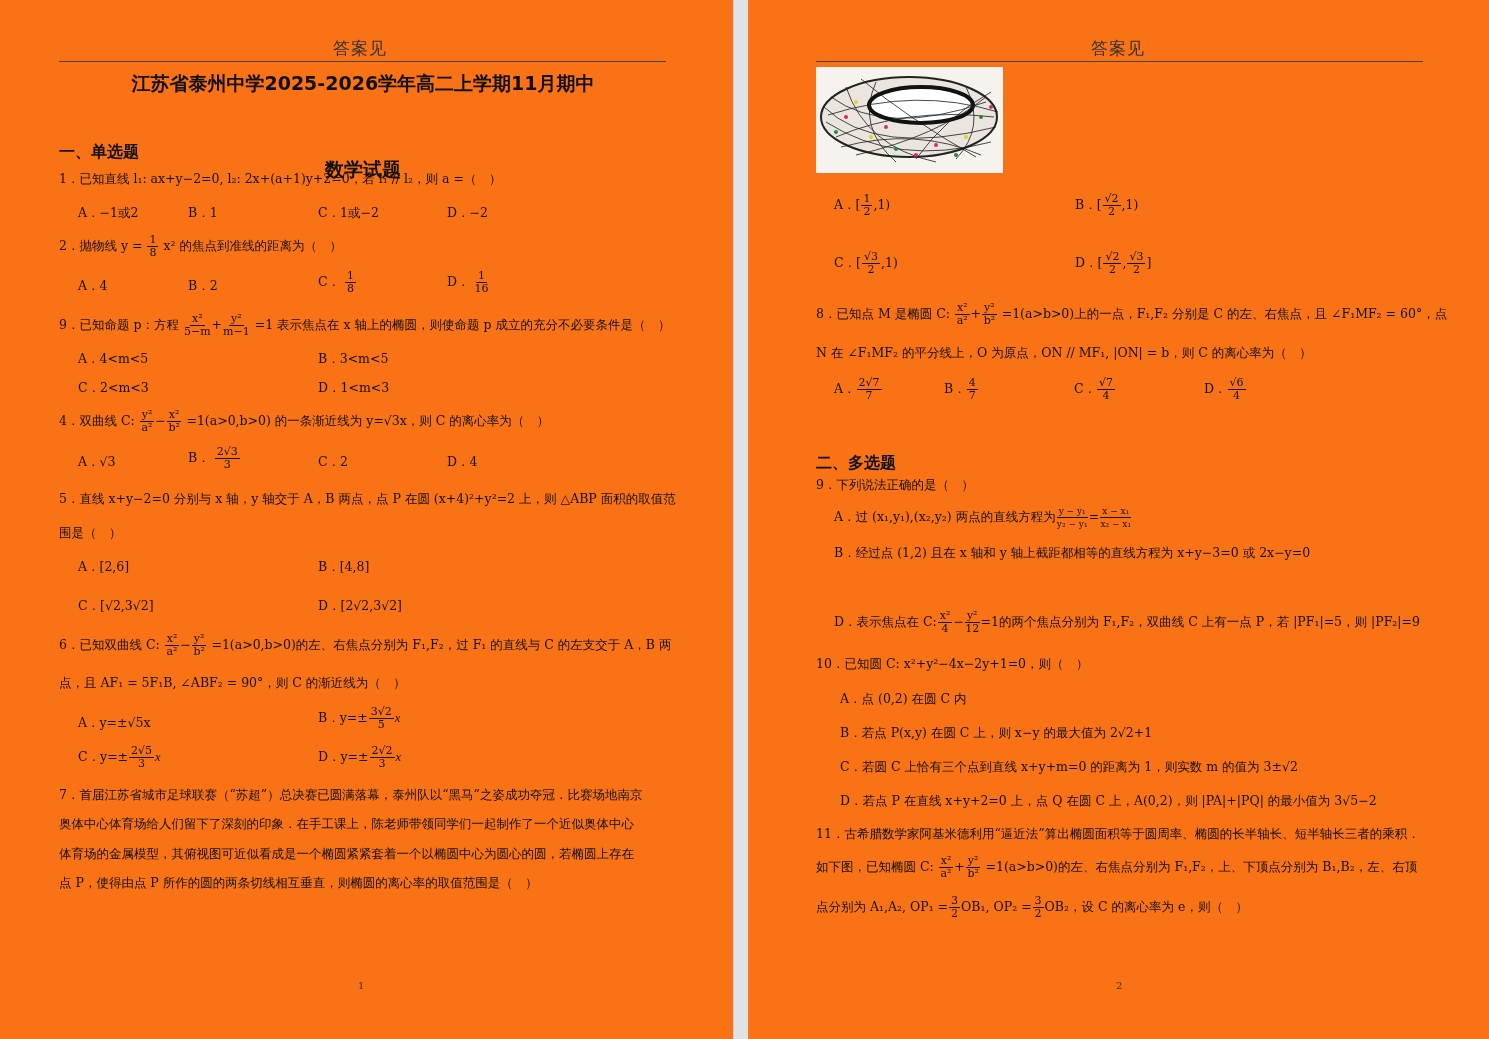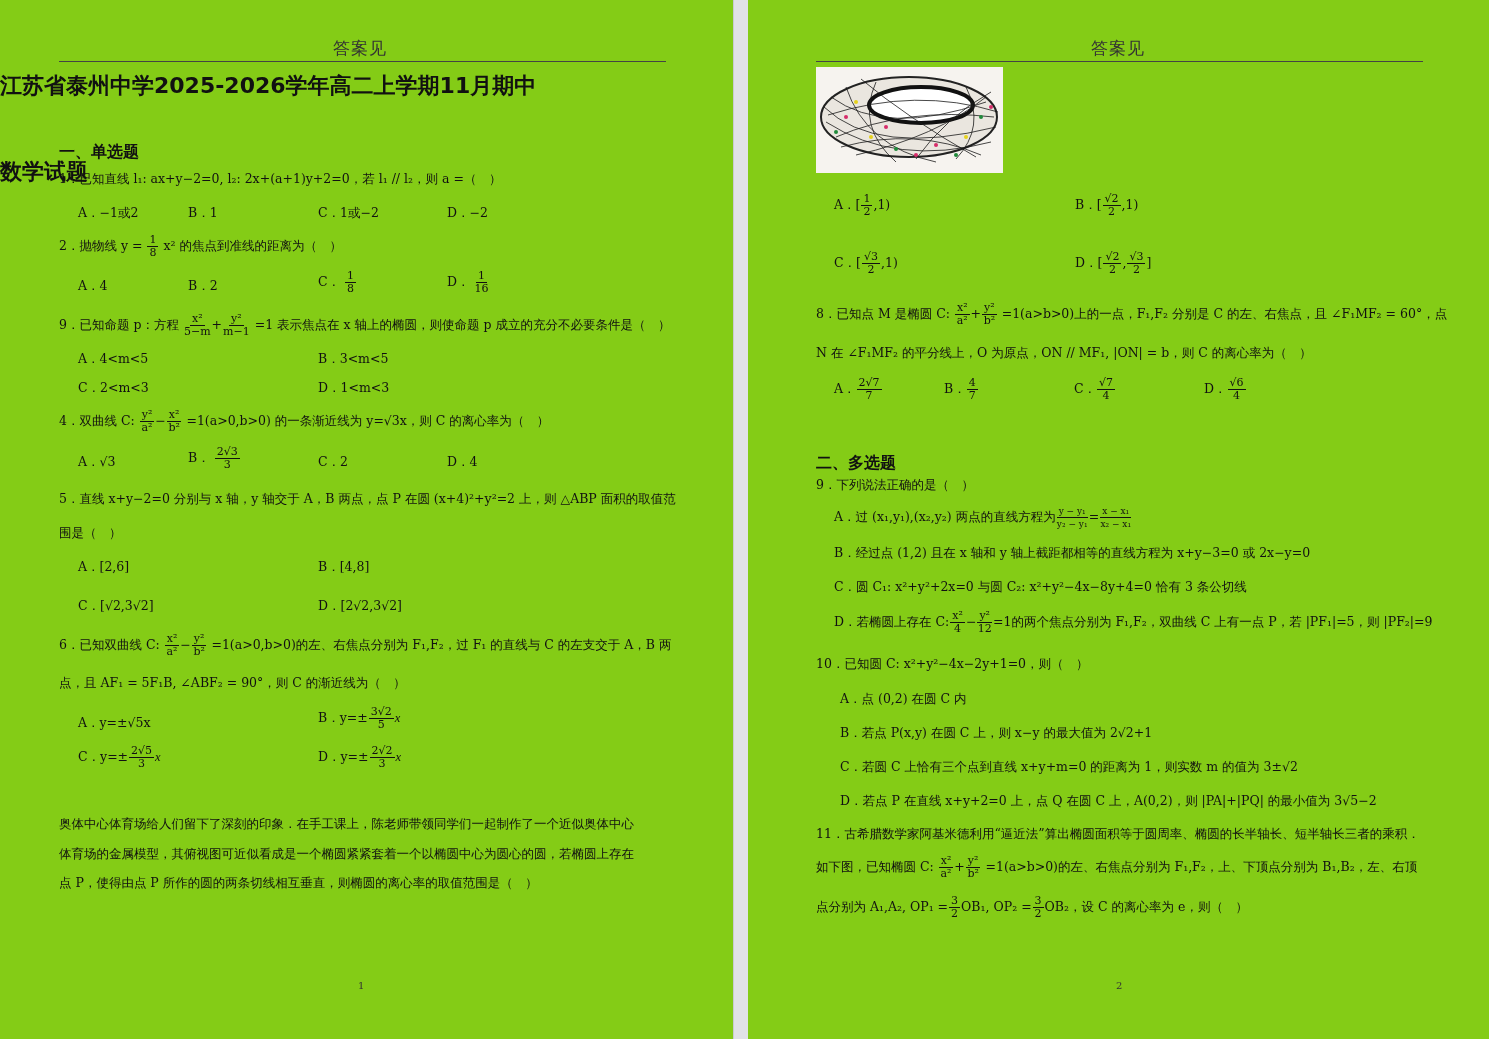--- a/index.html
+++ b/index.html
@@ -2,29 +2,29 @@
 <html><head>
 <meta charset="utf-8">
 <style>
   html, body { margin:0; padding:0; }
   body {
     width:1489px; height:1039px; overflow:hidden; background:#e1e2e6;
     font-family:"DejaVu Serif","Liberation Serif",serif; color:#111;
     position:relative;
   }
   .page {
-    position:absolute; top:0; height:1039px; background:#84cc16;
+    position:absolute; top:0; height:1039px; background:#f97316;
   }
   #page1 { left:0; width:733px; }
   #page2 { left:748px; width:741px; }
   .gutter-line { position:absolute; top:0; width:1px; height:1039px; background:#c9cbd0; }
 
   .hdr { position:absolute; font-size:17px; color:#333; letter-spacing:1px; }
   .hdr-rule { position:absolute; height:1px; background:#444; }
-  .title { position:absolute; width:100%; font-weight:bold; font-size:22px; font-family:"DejaVu Sans","Liberation Sans",sans-serif; }
+  .title { position:absolute; width:100%; text-align:center; font-weight:bold; font-size:19px; font-family:"DejaVu Sans","Liberation Sans",sans-serif; }
   .sec { position:absolute; font-weight:bold; font-size:16px; font-family:"DejaVu Sans","Liberation Sans",sans-serif; }
   .q { position:absolute; font-size:12.5px; line-height:29px; white-space:nowrap; }
   .opt { position:absolute; font-size:12.5px; white-space:nowrap; }
   .m { font-family:"Liberation Serif","DejaVu Serif",serif; font-style:italic; }
   .frac { display:inline-flex; flex-direction:column; align-items:center; vertical-align:middle; font-size:11px; line-height:12px; margin:0 1px; }
   .frac .num { border-bottom:1px solid #111; padding:0 2px; }
   .pnum { position:absolute; font-size:10px; color:#333; }
   .figure { position:absolute; left:68px; top:67px; width:187px; height:106px; background:#f6f3ef; overflow:hidden; }
 </style>
 </head>
@@ -140,20 +140,21 @@
         <span>3</span>
       </span><span class="m">x</span>
   </div>
   <div class="opt" style="left:318px;top:745px;">
     <span>D．y=±</span><span class="frac">
         <span class="num">2√2</span>
         <span>3</span>
       </span><span class="m">x</span>
   </div>
 
+  <div class="q" style="left:59px;top:780px;">7．首届江苏省城市足球联赛（“苏超”）总决赛已圆满落幕，泰州队以“黑马”之姿成功夺冠．比赛场地南京</div>
   <div class="q" style="left:59px;top:809px;">奥体中心体育场给人们留下了深刻的印象．在手工课上，陈老师带领同学们一起制作了一个近似奥体中心</div>
   <div class="q" style="left:59px;top:839px;">体育场的金属模型，其俯视图可近似看成是一个椭圆紧紧套着一个以椭圆中心为圆心的圆，若椭圆上存在</div>
   <div class="q" style="left:59px;top:868px;">点 P，使得由点 P 所作的圆的两条切线相互垂直，则椭圆的离心率的取值范围是（　）</div>
 
   <div class="pnum" style="left:358px;top:980px;">1</div>
 </div>
 
 <div class="gutter-line" style="left:733px;"></div>
 <div class="gutter-line" style="left:748px;"></div>
 
@@ -267,23 +268,22 @@
   <div class="opt" style="left:86px;top:505px;">
     <span>A．过 (x₁,y₁),(x₂,y₂) 两点的直线方程为</span><span class="frac" style="font-size:9px;">
         <span class="num">y − y₁</span>
         <span>y₂ − y₁</span>
       </span>=<span class="frac" style="font-size:9px;">
         <span class="num">x − x₁</span>
         <span>x₂ − x₁</span>
       </span>
   </div>
   <div class="opt" style="left:86px;top:545px;">B．经过点 (1,2) 且在 x 轴和 y 轴上截距都相等的直线方程为 x+y−3=0 或 2x−y=0</div>
-  <div class="opt" style="left:86px;top:579px;">C．圆 C₁: x²+y²+2x=0 与圆 C₂: x²+y²−4x−8y+4=0 恰有 3 条公切线</div>
   <div class="opt" style="left:86px;top:610px;">
-    <span>D．若椭圆上存在 C:</span><span class="frac">
+    <span>D．表示焦点在 C:</span><span class="frac">
         <span class="num">x²</span>
         <span>4</span>
       </span>−<span class="frac">
         <span class="num">y²</span>
         <span>12</span>
       </span><span>=1的两个焦点分别为 F₁,F₂，双曲线 C 上有一点 P，若 |PF₁|=5，则 |PF₂|=9</span>
   </div>
 
   <div class="q" style="left:68px;top:649px;">10．已知圆 C: x²+y²−4x−2y+1=0，则（　）</div>
   <div class="opt" style="left:92px;top:691px;">A．点 (0,2) 在圆 C 内</div>

